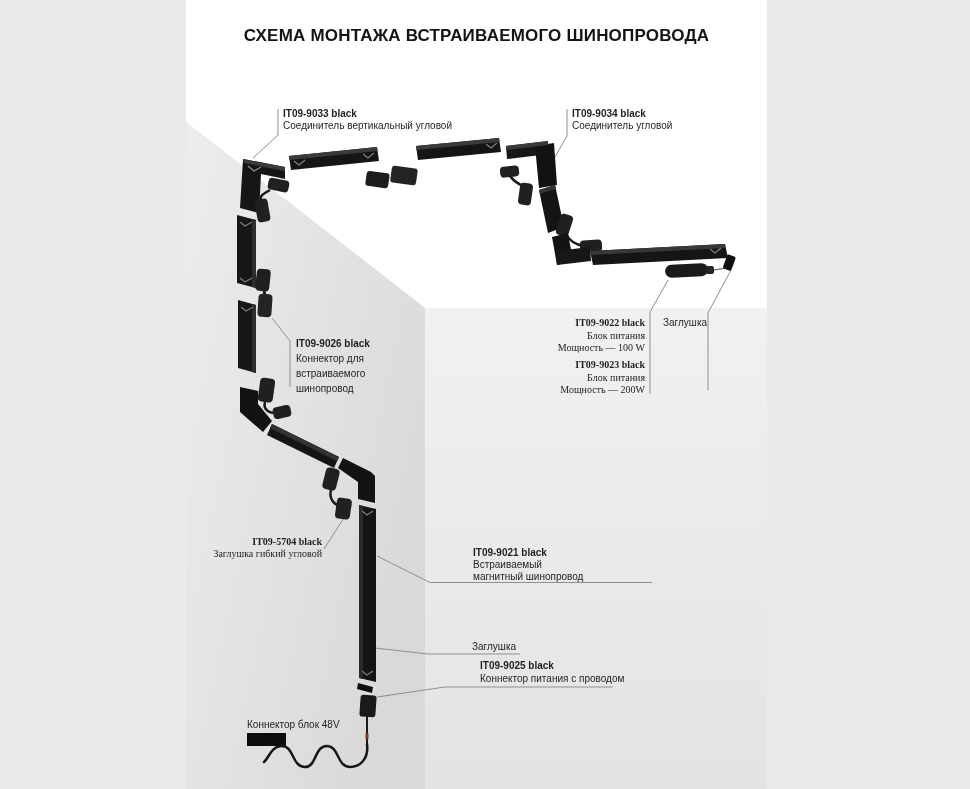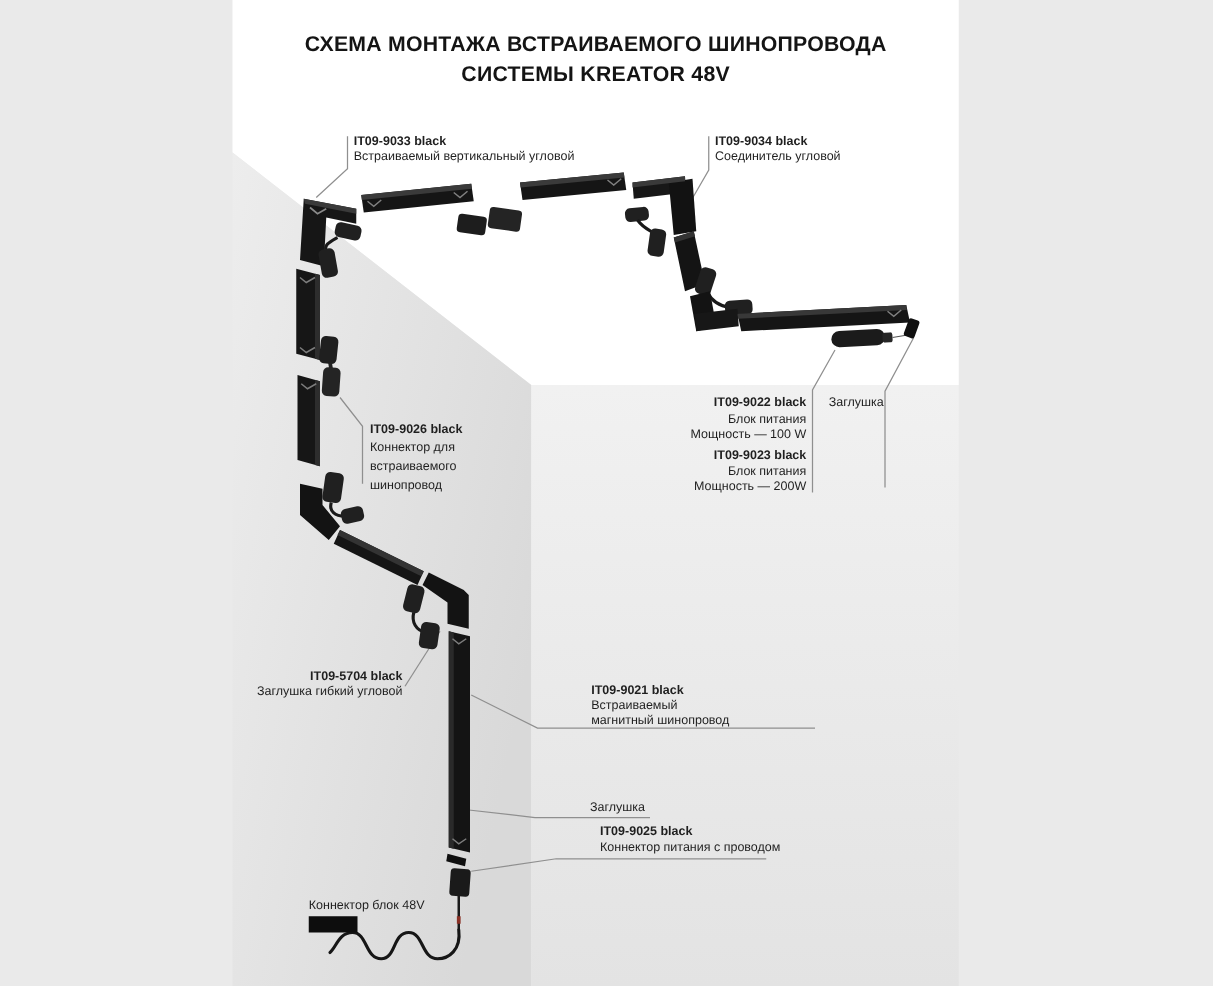--- a/index.html
+++ b/index.html
@@ -3,21 +3,21 @@
 <meta charset="utf-8">
 <style>
   html,body{margin:0;padding:0;background:#eaeaea;}
   .stage{position:relative;width:970px;height:789px;overflow:hidden;
          font-family:"Liberation Sans","DejaVu Sans",sans-serif;background:#f9a8d4;}
   svg.scene{position:absolute;left:0;top:0;}
   .title{position:absolute;left:186px;top:24px;width:581px;text-align:center;
          font-size:17px;font-weight:bold;line-height:24px;color:#141414;letter-spacing:.2px;}
   .lbl{position:absolute;font-size:10px;line-height:12px;color:#1f1f1f;white-space:nowrap;}
   .lbl .code{font-weight:bold;}
-  .r{text-align:right;}
+  .r{text-align:right;font-family:Liberation Serif, serif;}
   .lh125{line-height:12.5px;}
   .lh15{line-height:15px;}
   .lh13{line-height:13px;}
 </style>
 </head>
 <body>
 
 <div class="stage">
 
 <svg class="scene" width="970" height="789" viewBox="0 0 970 789">
@@ -164,26 +164,25 @@
     <rect x="365.5" y="733" width="3" height="6" fill="#8a3126"></rect>
     <path d="M367,744 C369,760 359,767 350,767 C337,767 339,746 327,746 C314,746 317,767 305,767 C292,767 294,746 282,746 C271,746 269,758 264,762" stroke="#161616" stroke-width="2.5" fill="none" stroke-linecap="round"></path>
   </g>
   <g>
     <rect x="247" y="733" width="39" height="13" fill="#0d0d0d"></rect>
   </g>
 </svg>
 
 <div class="title">
   <div>СХЕМА МОНТАЖА ВСТРАИВАЕМОГО ШИНОПРОВОДА</div>
-  <div>СИСТЕМЫ KREATOR 48V</div>
 </div>
 
 <div class="lbl" style="left:283px;top:108px">
   <div class="code">IT09-9033 black</div>
-  <div>Встраиваемый вертикальный угловой</div>
+  <div>Соединитель вертикальный угловой</div>
 </div>
 
 <div class="lbl" style="left:572px;top:108px">
   <div class="code">IT09-9034 black</div>
   <div>Соединитель угловой</div>
 </div>
 
 <div class="lbl r lh125" style="left:495px;top:317px;width:150px">
   <div class="code">IT09-9022 black</div>
   <div>Блок питания</div>

